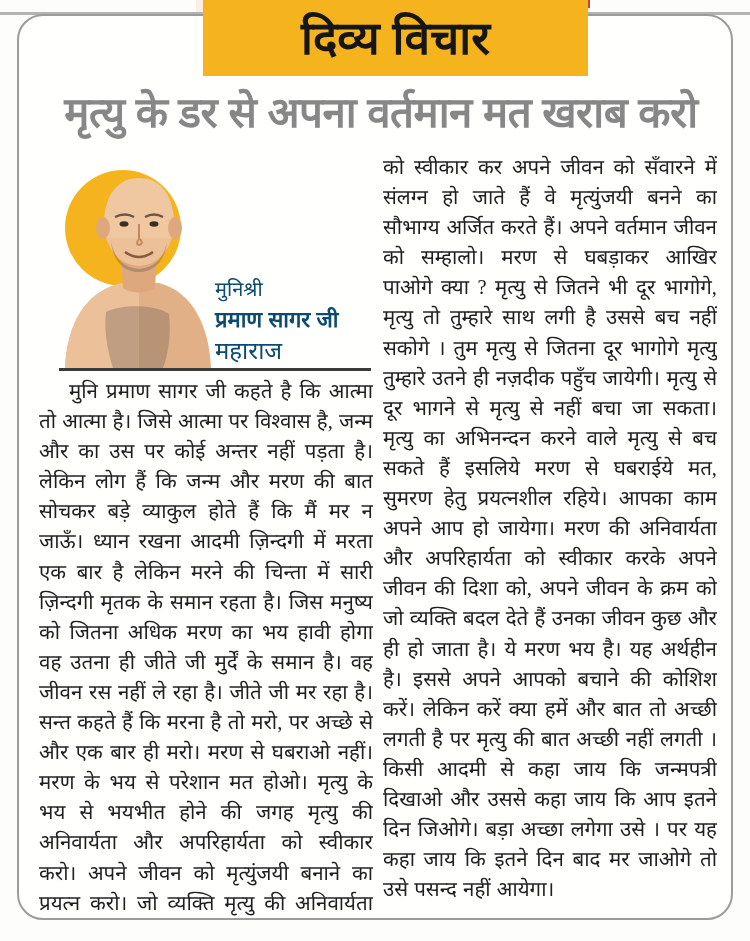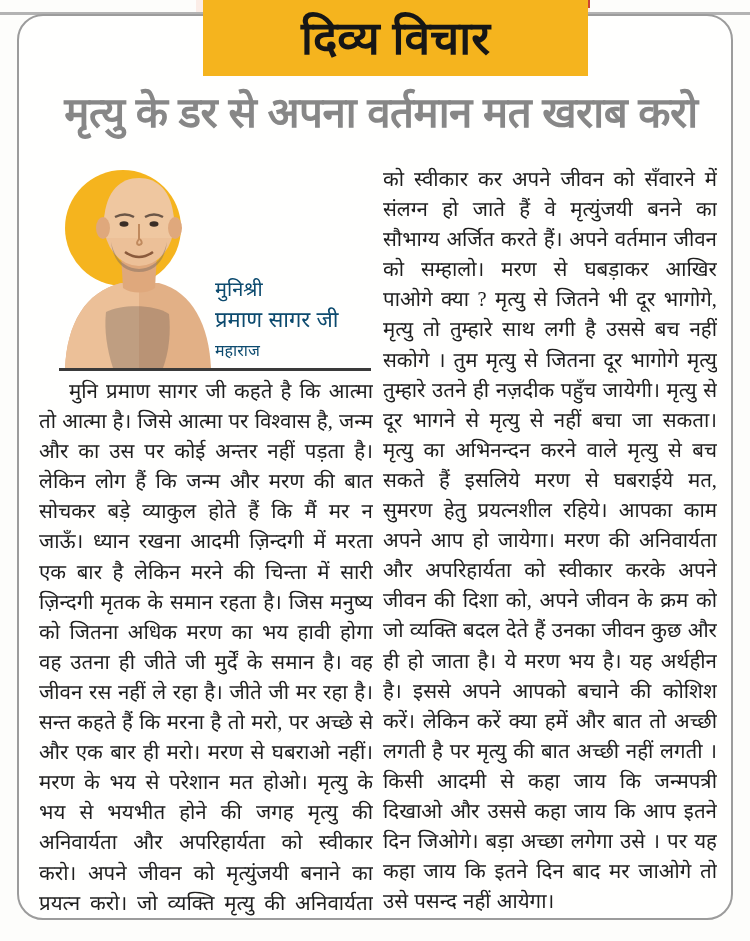--- a/index.html
+++ b/index.html
@@ -59,38 +59,38 @@
   .photo-wrap {
     position: absolute; left: 32px; top: 146px; width: 176px; height: 206px;
     overflow: hidden;
   }
   .author-block {
     position: absolute; left: 196px; top: 258px; width: 160px;
     font-family: "Liberation Sans", "DejaVu Sans", sans-serif;
     color: #0c4a6e;
   }
   .author-line1 { font-size: 20px; line-height: 30px; }
-  .author-line2 { font-size: 22px; line-height: 32px; font-weight: 400; }
-  .author-line3 { font-size: 16px; line-height: 30px; }
+  .author-line2 { font-size: 22px; line-height: 32px; font-weight: 700; }
+  .author-line3 { font-size: 24px; line-height: 30px; }
 
   .author-divider {
     position: absolute; left: 40px; top: 352px; width: 312px; height: 0;
     border-top: 3px solid #3a3a3a;
   }
 
   .body-col {
     position: absolute;
     font-size: 20.5px; line-height: 30.1px;
     color: #1e1e1e;
     text-align: justify;
     word-spacing: 1px;
   }
   .col-left  { left: 20px;  top: 360px; width: 334px; height: 540px; overflow: hidden; }
   .col-left .para { text-indent: 30px; }
-  .col-right { left: 364px; top: 148px; width: 334px; height: 756px; overflow: hidden; }
+  .col-right { left: 364px; top: 136px; width: 334px; height: 756px; overflow: hidden; }
 </style>
 </head>
 <body>
 
 <div class="stage">
 
   <div class="scan-pink-strip"></div>
   <div class="scan-red-chip"></div>
   <div class="scan-line-top"></div>
 

